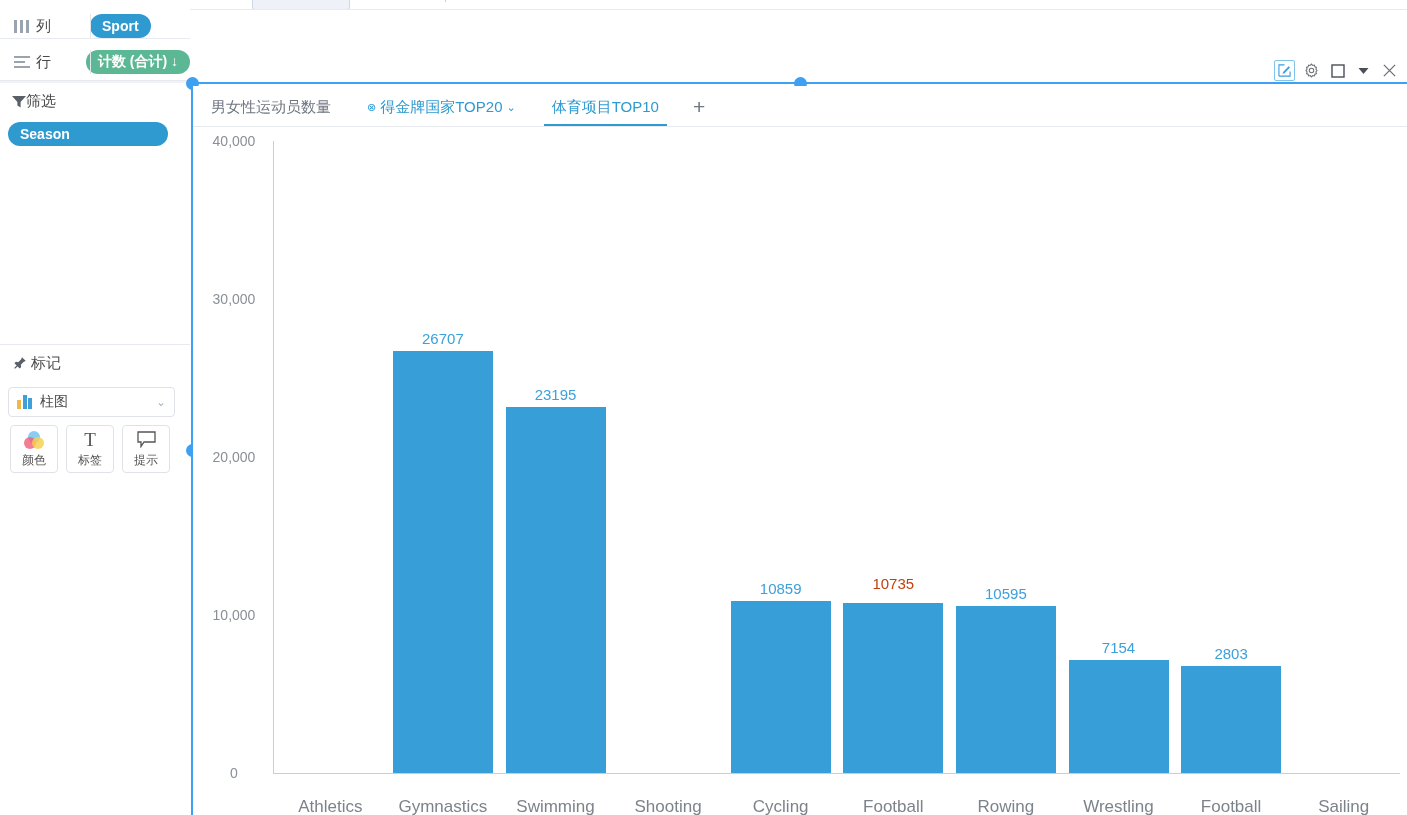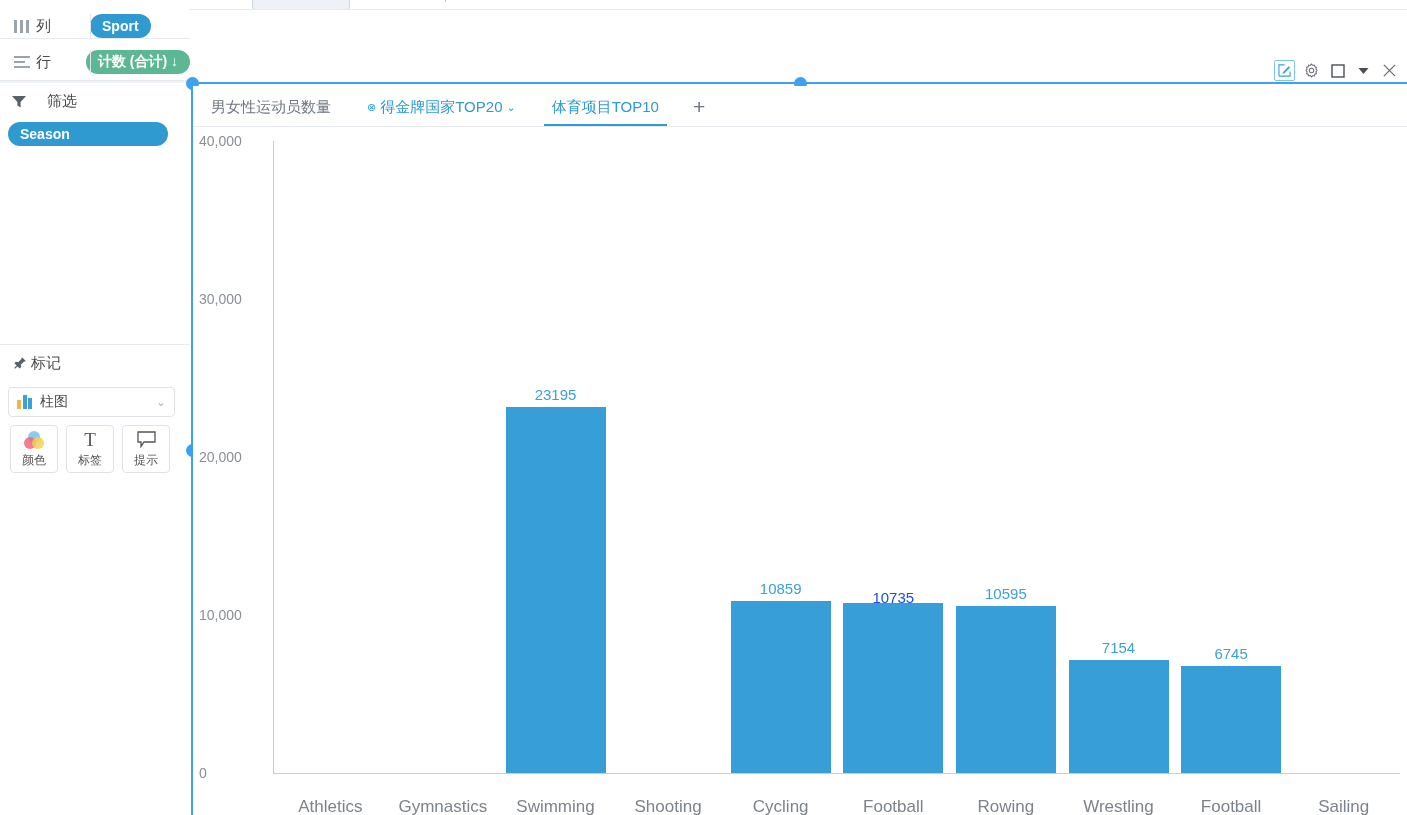--- a/index.html
+++ b/index.html
@@ -47,21 +47,21 @@
   .ico-cols i:nth-child(1){ left:0; height:13px; }
   .ico-cols i:nth-child(2){ left:6px; height:13px; }
   .ico-cols i:nth-child(3){ left:12px; height:13px; }
 
   .ico-rows { display:inline-block; width:16px; height:13px; position:relative; }
   .ico-rows i { position:absolute; left:0; height:2.5px; background:#9aa4b0; display:block; }
   .ico-rows i:nth-child(1){ top:0; width:16px; }
   .ico-rows i:nth-child(2){ top:5px; width:11px; }
   .ico-rows i:nth-child(3){ top:10px; width:16px; }
 
-  .filter-head { position:absolute; left:12px; top:92px; display:flex; align-items:center; gap:21px;
+  .filter-head { position:absolute; left:12px; top:92px; display:flex; align-items:center; gap:0;
                  color:#4a4a4a; font-size:15px; }
   .filter-pill { position:absolute; left:8px; top:122px; width:160px; height:24px; border-radius:12px;
                  background:#2e9ad0; color:#fff; font-size:14px; font-weight:bold;
                  display:flex; align-items:center; padding-left:12px; box-sizing:border-box; }
 
   .marks-sep { position:absolute; left:0; top:344px; width:190px; height:1px; background:#e7eaee; }
   .marks-head { position:absolute; left:12px; top:354px; display:flex; align-items:center; gap:4px;
                 color:#4a4a4a; font-size:15px; }
   .marks-select { position:absolute; left:8px; top:387px; width:167px; height:30px; box-sizing:border-box;
                   border:1px solid #dfe3e8; border-radius:4px; background:#fff;
@@ -113,21 +113,21 @@
   .tab.active { color:#2e9ad0; }
   .tab.active::after { content:""; position:absolute; left:10px; right:10px; bottom:0; height:2px; background:#2e9ad0; }
   .tab .xc { font-size:11px; vertical-align:super; }
   .tab .chev { font-size:11px; color:#2e9ad0; }
   .tab-add { height:38px; display:flex; align-items:center; padding:0 16px; font-size:21px; color:#6f7680; }
 
   
   .chart { position:absolute; left:193px; top:127px; width:1214px; height:688px; background:#fff; }
   .yaxis-line { position:absolute; left:80px; top:14px; width:1px; height:632px; background:#c9ced4; }
   .xaxis-line { position:absolute; left:80px; top:646px; width:1127px; height:1px; background:#c9ced4; }
-  .ylab { position:absolute; right:0; width:70px; text-align:left; font-size:14px; color:#8a8f96;
+  .ylab { position:absolute; right:0; width:70px; text-align:center; font-size:14px; color:#8a8f96;
           transform:translateY(-50%); }
   .ytickwrap { position:absolute; left:0; top:0; width:76px; height:660px; }
 
   .plot { position:absolute; left:81px; top:14px; width:1126px; height:632px; }
   .barcol { position:absolute; bottom:0; width:100px; }
   .bar { position:absolute; bottom:0; left:0; width:100px; background:#389ed8; }
   .barval { position:absolute; left:0; width:100px; text-align:center; font-size:15px; color:#3ba0db; }
   .xlab { position:absolute; top:656px; width:110px; text-align:center; font-size:17px; color:#7d838a; }
 </style>
 </head>
@@ -289,49 +289,53 @@
         <div class="ylab" style="top: 646px;">0</div>
         <div class="ylab" style="top: 488px;">10,000</div>
         <div class="ylab" style="top: 330px;">20,000</div>
         <div class="ylab" style="top: 172px;">30,000</div>
         <div class="ylab" style="top: 14px;">40,000</div>
       </div>
     <div class="yaxis-line"></div>
     <div class="xaxis-line"></div>
     <div class="plot" id="plot">
         <div class="xlab" style="left: 1.3px;">Athletics</div>
+        <div class="barcol" style="left: 118.9px; height: 632px;">
+          <div class="bar" style="height: 421.971px; background: rgb(56, 158, 216);"></div>
+          <div class="barval" style="bottom: 425.971px; color: rgb(59, 160, 219);">26707</div>
+        </div>
         <div class="xlab" style="left: 113.9px;">Gymnastics</div>
         <div class="barcol" style="left: 231.5px; height: 632px;">
           <div class="bar" style="height: 366.481px; background: rgb(56, 158, 216);"></div>
           <div class="barval" style="bottom: 370.481px; color: rgb(59, 160, 219);">23195</div>
         </div>
         <div class="xlab" style="left: 226.5px;">Swimming</div>
         <div class="xlab" style="left: 339.1px;">Shooting</div>
         <div class="barcol" style="left: 456.7px; height: 632px;">
           <div class="bar" style="height: 171.572px; background: rgb(56, 158, 216);"></div>
           <div class="barval" style="bottom: 175.572px; color: rgb(59, 160, 219);">10859</div>
         </div>
         <div class="xlab" style="left: 451.7px;">Cycling</div>
         <div class="barcol" style="left: 569.3px; height: 632px;">
           <div class="bar" style="height: 169.613px; background: rgb(56, 158, 216);"></div>
-          <div class="barval" style="bottom: 167px; color: #1d4ed8; margin-top: 32px;">10735</div>
+          <div class="barval" style="bottom: 181px; color: #c2410c; margin-top: 32px;">10735</div>
         </div>
         <div class="xlab" style="left: 564.3px;">Football</div>
         <div class="barcol" style="left: 681.9px; height: 632px;">
           <div class="bar" style="height: 167.401px; background: rgb(56, 158, 216);"></div>
           <div class="barval" style="bottom: 171.401px; color: rgb(59, 160, 219);">10595</div>
         </div>
         <div class="xlab" style="left: 676.9px;">Rowing</div>
         <div class="barcol" style="left: 794.5px; height: 632px;">
           <div class="bar" style="height: 113.033px; background: rgb(56, 158, 216);"></div>
           <div class="barval" style="bottom: 117.033px; color: rgb(59, 160, 219);">7154</div>
         </div>
         <div class="xlab" style="left: 789.5px;">Wrestling</div>
         <div class="barcol" style="left: 907.1px; height: 632px;">
           <div class="bar" style="height: 106.571px; background: rgb(56, 158, 216);"></div>
-          <div class="barval" style="bottom: 110.571px; color: rgb(59, 160, 219);">6745</div>
+          <div class="barval" style="bottom: 110.571px; color: rgb(59, 160, 219);">2803</div>
         </div>
         <div class="xlab" style="left: 902.1px;">Football</div>
         <div class="xlab" style="left: 1014.7px;">Sailing</div>
       </div>
   </div>
 
 </div>
 
 </body></html>

